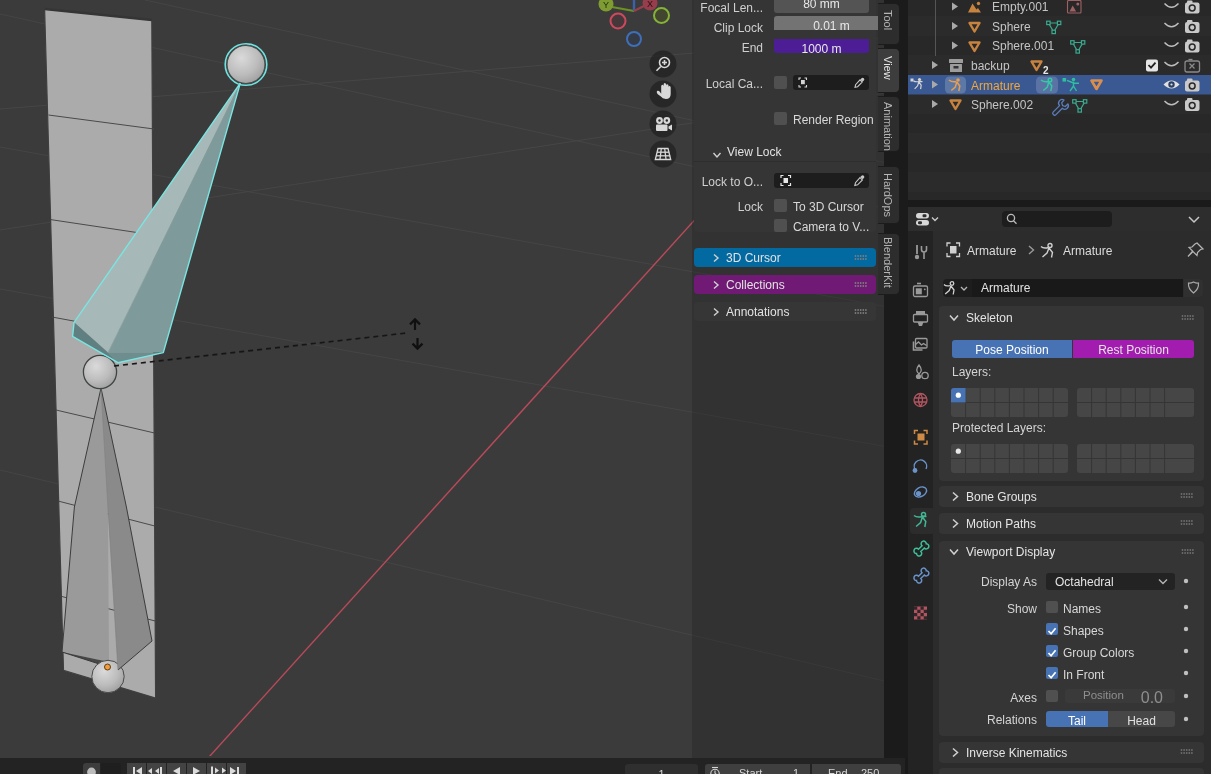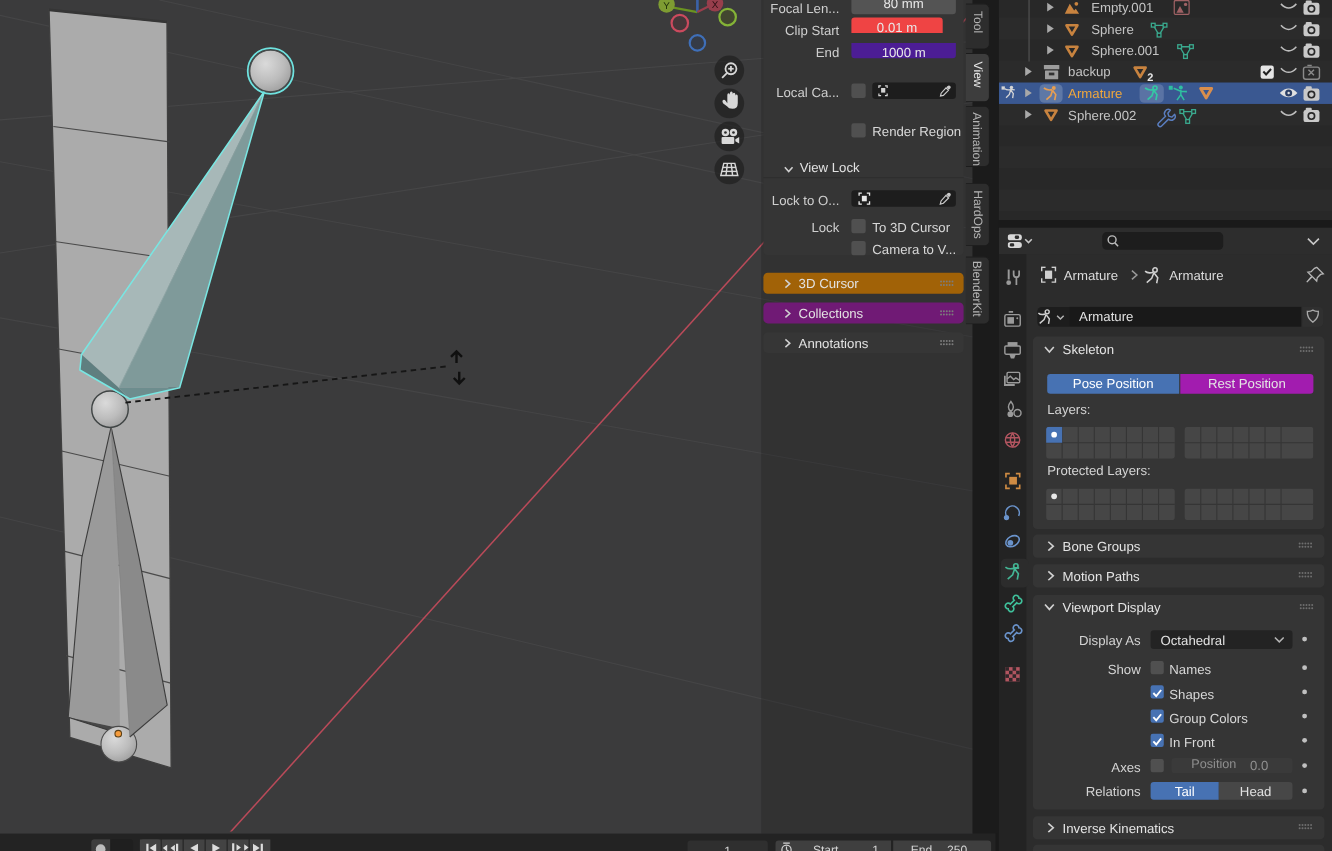--- a/index.html
+++ b/index.html
@@ -128,22 +128,22 @@
       </g>
     </svg>
 
     <div class="abs" style="left:692px;top:0;width:192px;height:758px;background:rgba(30,30,30,0.30);"></div>
     <div class="abs" style="left:694px;top:0;width:182px;height:232px;background:#353535;border-radius:0 0 4px 4px;"></div>
     <div class="abs" id="sidebar" style="left:694px;top:0;width:182px;height:756px;">
       <div class="abs" style="left:0;top:161px;width:182px;height:1px;background:#2e2e2e;"></div>
 
       <div class="abs txt" style="right:113px;top:2px;color:#cfcfcf;">Focal Len...</div>
       <div class="abs" style="left:80px;top:-6px;width:95px;height:19px;background:#545454;border-radius:0 0 3px 3px;text-align:center;"><span class="txt" style="line-height:17px;color:#e8e8e8;">80 mm</span></div>
-      <div class="abs txt" style="right:113px;top:22px;color:#cfcfcf;">Clip Start</div>
-      <div class="abs" style="left:80px;top:16px;width:83px;height:14px;background:#ef4444;border-radius:3px 3px 0 0;text-align:center;"><span class="txt" style="line-height:14px;color:#e8e8e8;">0.01 m</span></div>
+      <div class="abs txt" style="right:113px;top:22px;color:#cfcfcf;">Clip Lock</div>
+      <div class="abs" style="left:80px;top:16px;width:115px;height:14px;background:#737373;border-radius:3px 3px 0 0;text-align:center;"><span class="txt" style="line-height:14px;color:#e8e8e8;">0.01 m</span></div>
       <div class="abs txt" style="right:113px;top:42px;color:#cfcfcf;">End</div>
       <div class="abs" style="left:80px;top:39px;width:95px;height:14px;background:#4c1d95;border-radius:0 0 3px 3px;text-align:center;"><span class="txt" style="line-height:14px;color:#e8e8e8;">1000 m</span></div>
 
       <div class="abs txt" style="right:113px;top:78px;color:#cfcfcf;">Local Ca...</div>
       <div class="abs" style="left:80px;top:76px;width:13px;height:13px;background:#505050;border-radius:2px;"></div>
       <div class="abs" style="left:99px;top:75px;width:76px;height:15px;background:#1d1d1d;border-radius:3px;">
         <svg width="76" height="15">
             <g stroke="#d5d5d5" stroke-width="1.1" fill="none">
               <path d="M6 5 v-2 h2 M11.5 3 h2 v2 M13.5 10 v2 h-2 M8 12 h-2 v-2"></path>
               <rect x="8" y="5" width="3.8" height="4.2" fill="#d5d5d5" stroke="none"></rect>
@@ -177,21 +177,21 @@
               <path d="M86 4.6 l2.4 2.4 l-4.8 4.8 l-2.8 0.7 l0.7 -2.8 z" fill="none" stroke="#c9c9c9" stroke-width="1.1"></path>
             </g>
           </svg>
       </div>
       <div class="abs txt" style="right:113px;top:201px;color:#cfcfcf;">Lock</div>
       <div class="abs" style="left:80px;top:199px;width:13px;height:13px;background:#505050;border-radius:2px;"></div>
       <div class="abs txt" style="left:99px;top:201px;">To 3D Cursor</div>
       <div class="abs" style="left:80px;top:219px;width:13px;height:13px;background:#505050;border-radius:2px;"></div>
       <div class="abs txt" style="left:99px;top:221px;">Camera to V...</div>
 
-      <div class="abs" style="left:0;top:248px;width:182px;height:19px;background:#a16207;border-radius:4px;">
+      <div class="abs" style="left:0;top:248px;width:182px;height:19px;background:#0369a1;border-radius:4px;">
         <svg class="abs" style="left:17px;top:5px;" width="10" height="10">
             <path d="M3 1.5 l4 3.5 l-4 3.5" stroke="#d0d0d0" stroke-width="1.4" fill="none"></path>
           </svg>
         <span class="txt abs" style="left:32px;top:4px;color:#e2e2e2;">3D Cursor</span>
         <svg class="abs" style="right:8px;top:6px;" width="14" height="8">
             <g fill="#7c7c7c">
               <circle cx="1.5" cy="2" r="0.9"></circle>
               <circle cx="4.1" cy="2" r="0.9"></circle>
               <circle cx="6.7" cy="2" r="0.9"></circle>
               <circle cx="9.3" cy="2" r="0.9"></circle>
@@ -723,21 +723,21 @@
 
     <div class="abs" style="left:138px;top:460px;width:12px;height:12px;background:#4772b3;border-radius:2px;"><svg width="12" height="12">
           <path d="M2.5 6 l2.6 2.8 l4.5 -5.5" stroke="#fff" stroke-width="1.7" fill="none"></path>
         </svg></div>
     <div class="abs txt" style="left:155px;top:462px;text-align:center;">In Front</div>
 
     <div class="abs txt" style="right:174px;top:485px;color:#d4d4d4;">Axes</div>
     <div class="abs" style="left:138px;top:483px;width:12px;height:12px;background:#505050;border-radius:2px;"></div>
     <div class="abs" style="left:157px;top:482px;width:110px;height:14px;background:#3a3a3a;border-radius:3px;">
       <span class="txt" style="position:absolute;left:18px;top:1px;color:#8f8f8f;font-size:11.5px;">Position</span>
-      <span class="txt" style="position:absolute;right:22px;top:1px;color:#8f8f8f;font-size:12px;">0.0</span>
+      <span class="txt" style="position:absolute;right:12px;top:1px;color:#8f8f8f;font-size:16px;">0.0</span>
     </div>
 
     <div class="abs txt" style="right:174px;top:507px;color:#d4d4d4;">Relations</div>
     <div class="abs" style="left:138px;top:504px;width:62px;height:16px;background:#4772b3;border-radius:3px 0 0 3px;text-align:center;"><span class="txt" style="line-height:16px;color:#fff;">Tail</span></div>
     <div class="abs" style="left:200px;top:504px;width:67px;height:16px;background:#474747;border-radius:0 3px 3px 0;text-align:center;"><span class="txt" style="line-height:16px;color:#e0e0e0;">Head</span></div>
 
     <svg class="abs" style="left:273px;top:366px;" width="12" height="160">
       <g fill="#c0c0c0">
         <circle cx="5" cy="8" r="2.2"></circle>
         <circle cx="5" cy="34" r="2.2"></circle>

